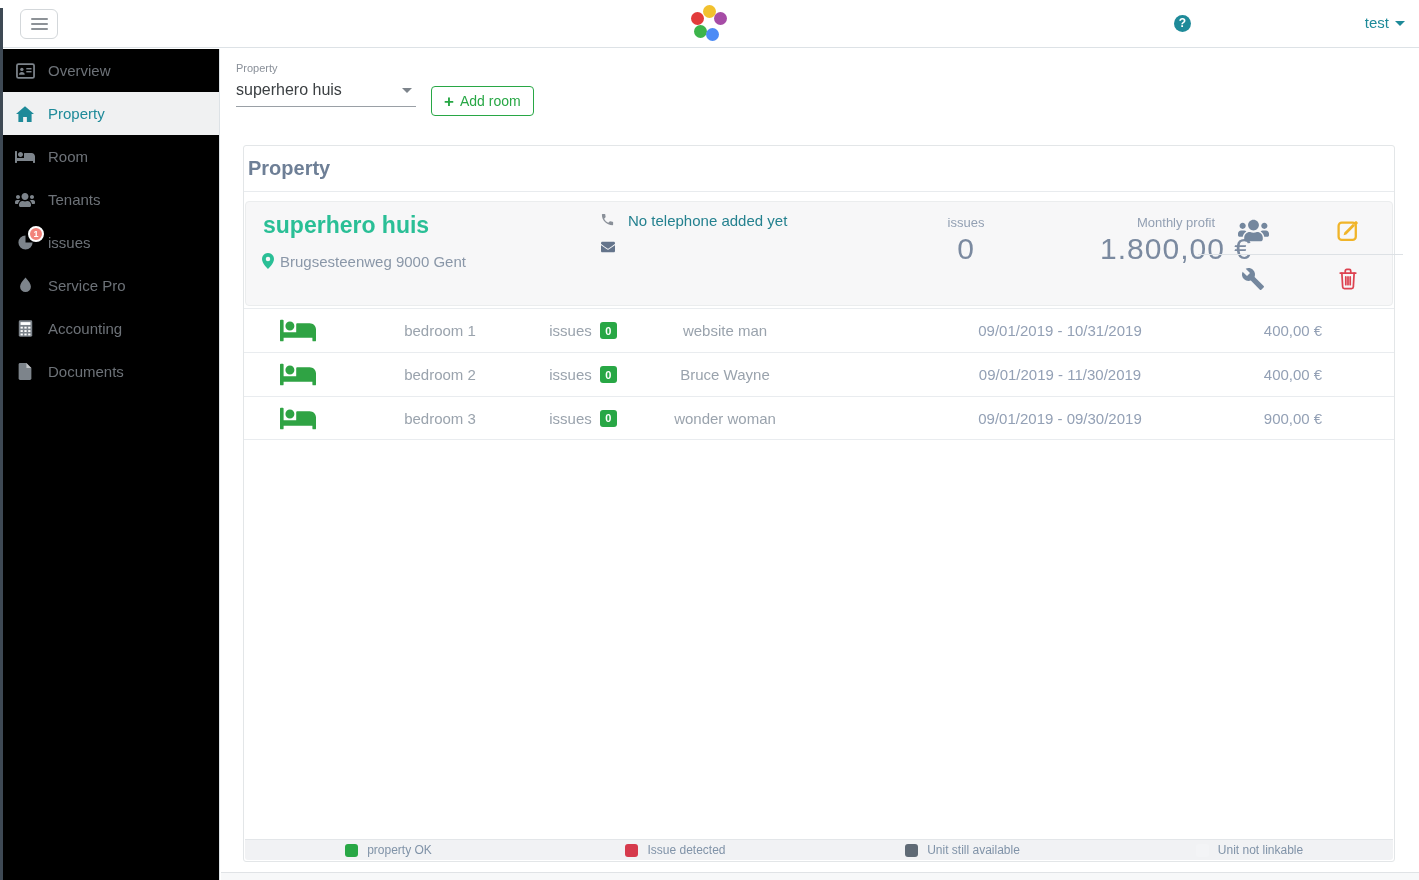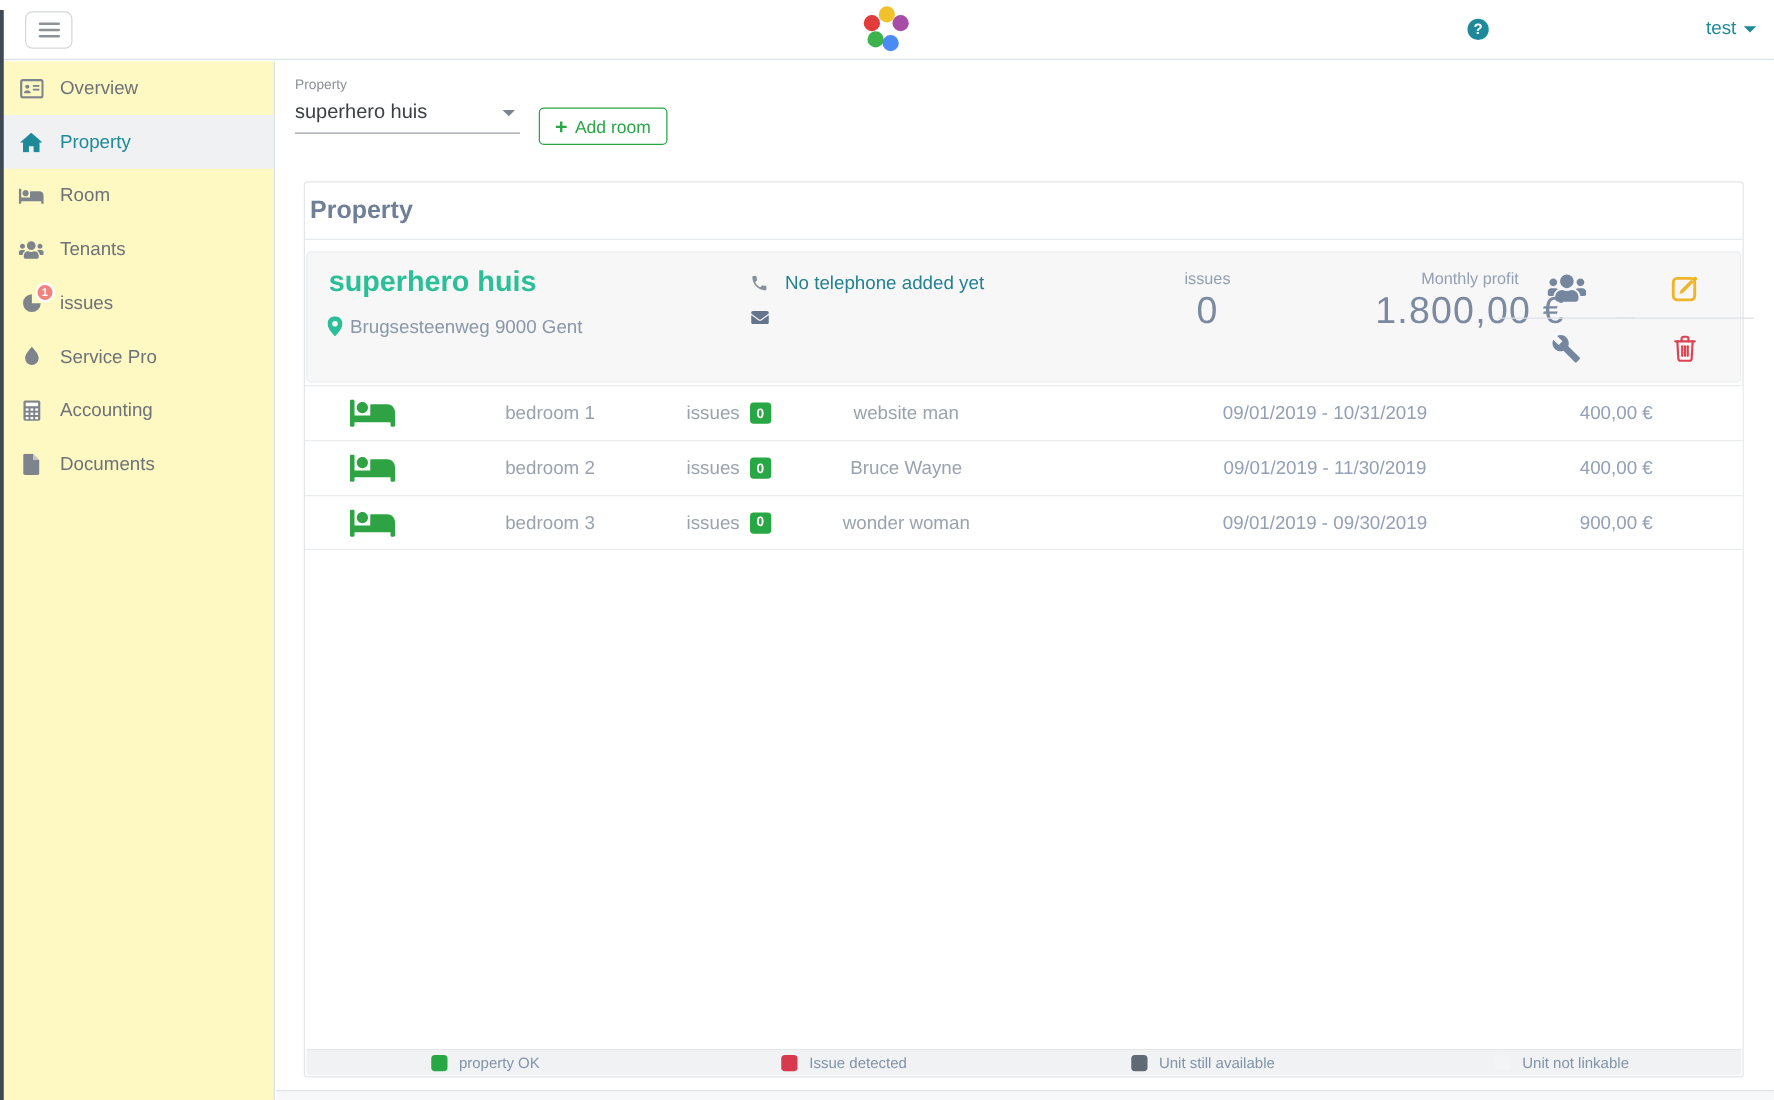--- a/index.html
+++ b/index.html
@@ -18,21 +18,21 @@
   .logo .c-red    { left:-1px; top:6px; }
   .logo .c-purple { left:22px; top:6px; }
   .logo .c-green  { left:2px;  top:19px; }
   .logo .c-blue   { left:14px; top:22px; }
   .help { position:absolute; left:1174px; top:15px; width:17px; height:17px; border-radius:50%; background:#1e8a99; color:#fff; font-size:12px; font-weight:bold; text-align:center; line-height:17px; cursor:pointer; }
   .user { position:absolute; right:14px; top:14px; color:#1e8a99; font-size:15px; display:flex; align-items:center; gap:6px; cursor:pointer;margin-left:28px; }
   .caret-teal { width:0; height:0; border-left:5px solid transparent; border-right:5px solid transparent; border-top:5px solid #1e8a99; margin-top:2px; }
   .edge { position:absolute; left:0; top:8px; width:3px; height:872px; background:#3e4954; z-index:9; }
 
   
-  .sidebar { position:absolute; top:49px; left:0; width:220px; bottom:0; background:#fef9c3; border-right:1px solid #dde2e6; z-index:4; }
+  .sidebar { position:absolute; top:49px; left:0; width:220px; bottom:0; background:#000000; border-right:1px solid #dde2e6; z-index:4; }
   .nav-item { height:43px; display:flex; align-items:center; padding-left:14px; font-size:15px; color:#6d7278; cursor:pointer; }
   .nav-item .nicon { width:22px; display:flex; justify-content:center; color:#7d848b; position:relative; }
   .nav-item .nlabel { margin-left:12px; }
   .nav-item.active { background:#f0f1f2; color:#1e8a99; }
   .nav-item.active .nicon { color:#1e8a99; }
   .nav-badge { position:absolute; top:-8px; right:-8px; background:#f2837b; color:#fff; min-width:16px; height:16px; border-radius:50%; font-size:9px; font-weight:bold; display:flex; align-items:center; justify-content:center; border:2px solid #fff; }
 
   
   .main { position:absolute; left:221px; top:49px; right:0; bottom:0; background:#fff; }
   .field { position:absolute; left:15px; top:13px; width:180px; }
@@ -45,21 +45,21 @@
   
   .panel { position:absolute; left:22px; top:96px; width:1152px; height:717px; border:1px solid #e3e6e8; border-radius:3px; background:#fff; }
   .panel-title { position:absolute; left:4px; top:11px; font-size:20px; font-weight:bold; color:#6e7f96; }
   .panel-divider { position:absolute; left:0; right:0; top:45px; border-top:1px solid #e8ebee; }
 
   
   .prop-card { position:absolute; left:1px; top:55px; width:1148px; height:105px; background:#f7f7f8; border:1px solid #ebedee; border-radius:4px; }
   .prop-name { position:absolute; left:17px; top:10px; font-size:23px; font-weight:bold; color:#2abf96; }
   .prop-address { position:absolute; left:16px; top:51px; display:flex; gap:6px; color:#8a97a8; font-size:15px; }
   .contact { position:absolute; left:352px; top:10px; display:flex; flex-direction:column; }
-  .contact-row { height:28px; display:flex; align-items:center; gap:11px; font-size:15px; color:#24818f; }
+  .contact-row { height:28px; display:flex; gap:11px; font-size:15px; color:#24818f; }
   .contact-row .cicon { width:19px; display:flex; justify-content:center; }
   .stat { position:absolute; top:13px; transform:translateX(-50%); text-align:center; }
   .stat-label { font-size:13px; color:#93a0b3; }
   .stat-value { font-size:30px; color:#7b8aa0; margin-top:2px; letter-spacing:1px; }
   .stat-issues { left:720px; }
   .stat-profit { left:886px;margin-left:44px; }
   .tool-col { position:absolute; top:9px; width:110px; display:flex; flex-direction:column; align-items:center; }
   .tool-col .tdiv { width:100%; border-top:1px solid #dde1e5; margin:5px 0; }
   .tool-col .tbtn { height:38px; display:flex; align-items:center; justify-content:center; cursor:pointer; }
   .tools-1 { left:952px; }

